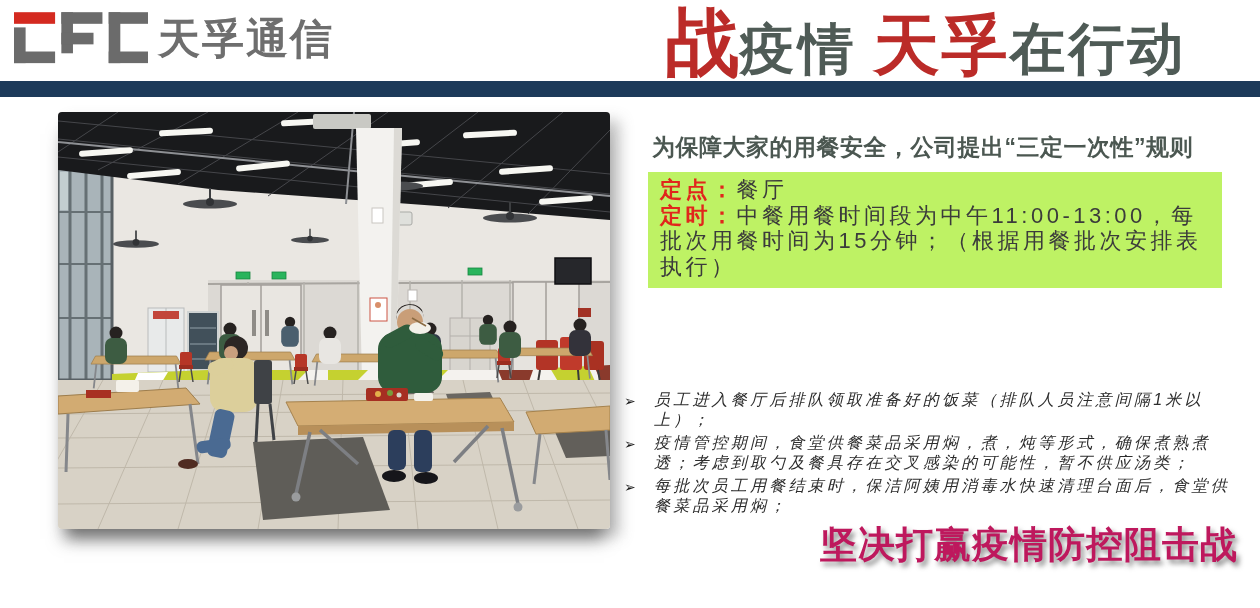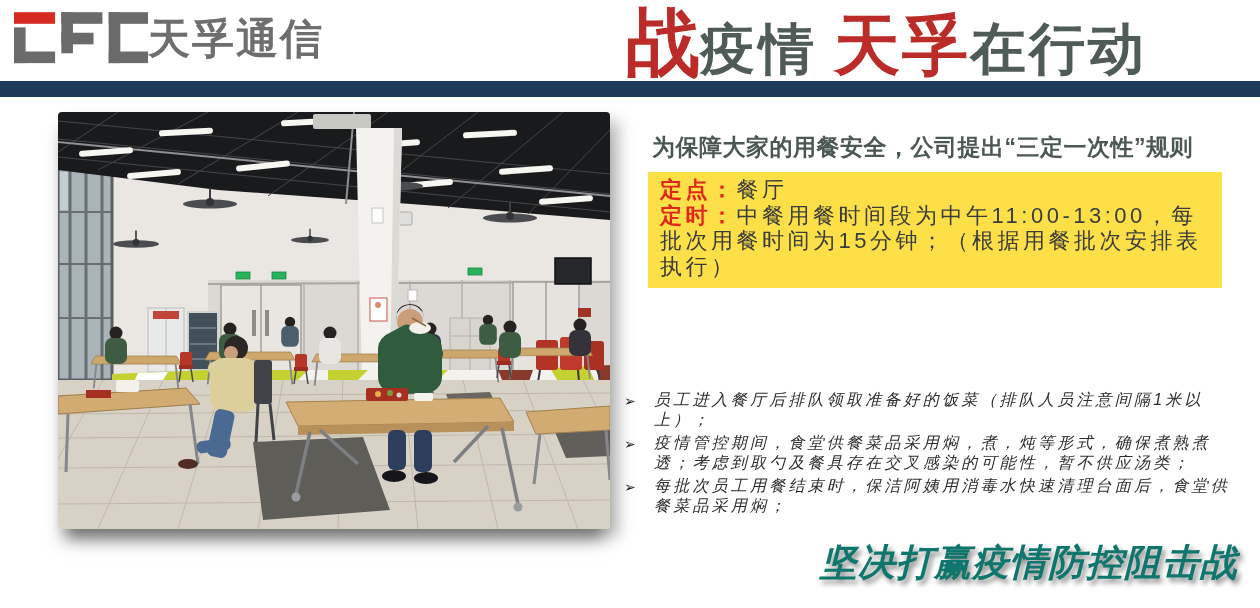--- a/index.html
+++ b/index.html
@@ -1,52 +1,52 @@
 <!DOCTYPE html>
 <html><head>
 <meta charset="utf-8">
 <style>
   html,body{margin:0;padding:0;background:#ffffff;}
   .slide{position:relative;width:1260px;height:608px;background:#ffffff;overflow:hidden;
          font-family:"Liberation Sans","DejaVu Sans",sans-serif;}
 
   
-  .logo{position:absolute;left:14px;top:10px;display:flex;align-items:center;}
+  .logo{position:absolute;left:14px;top:10px;display:flex;align-items:center;gap:10px;}
   .logo .brand-name{font-size:42px;font-weight:700;color:#6e6e6e;letter-spacing:2px;line-height:1;}
   .title{position:absolute;left:626px;top:0px;width:600px;height:86px;white-space:nowrap;
-         font-family:"Liberation Serif","DejaVu Serif",serif;font-weight:700;line-height:86px;}
+         font-family:"Liberation Serif","DejaVu Serif",serif;font-weight:700;line-height:86px;text-align:center;}
   .title .t1{font-size:74px;color:#bb2b28;}
   .title .t2{font-size:55px;color:#4f5b56;letter-spacing:4px;}
   .title .t3{font-size:66px;color:#bb2b28;letter-spacing:2px;margin-left:16px;}
   .title .t4{font-size:56px;color:#4f5b56;letter-spacing:3px;}
   .divider{position:absolute;left:0;top:81px;width:1260px;height:16px;background:#1d3a5a;}
 
   
   .photo{position:absolute;left:58px;top:112px;width:552px;height:417px;border-radius:4px;overflow:hidden;
          box-shadow:0 16px 16px -6px rgba(40,40,40,.55),10px 8px 14px rgba(100,100,100,.35);}
   .photo svg{display:block;}
 
   
   .heading{position:absolute;left:652px;top:132px;width:600px;font-size:23px;font-weight:700;
            color:#4b5751;letter-spacing:0.5px;}
-  .rules-box{position:absolute;left:648px;top:172px;width:550px;background:#fde047;
+  .rules-box{position:absolute;left:648px;top:172px;width:550px;background:#bef264;
              padding:5px 12px 9px 12px;font-size:22px;line-height:25.5px;color:#3b3b3b;
              letter-spacing:3.5px;}
   .rule{margin:0;}
   .rule-label{color:#e1261c;font-weight:700;}
   .bullets{position:absolute;left:624px;top:390px;width:622px;font-size:16px;line-height:20px;
            color:#2d2d2d;letter-spacing:3.2px;}
   .bullet{display:flex;margin-bottom:3px;}
   .bullet .marker{flex:0 0 30px;font-size:14px;letter-spacing:0;color:#1a1a1a;padding-top:1px;}
   .bullet .btext{flex:1;font-style:italic;}
 
   
-  .slogan{position:absolute;left:820px;top:538px;width:430px;font-size:37px;font-weight:900;
-          color:#0f766e;letter-spacing:1px;white-space:nowrap;
-          text-shadow:3px 4px 5px rgba(80,80,80,.65);font-style:italic;}
+  .slogan{position:absolute;left:820px;top:520px;width:430px;font-size:37px;font-weight:900;
+          color:#be185d;letter-spacing:1px;white-space:nowrap;
+          text-shadow:3px 4px 5px rgba(80,80,80,.65);}
 </style>
 </head>
 <body>
 
 <div class="slide">
 
   <div class="logo">
     <svg width="134" height="58" viewBox="0 0 150 60">
       <rect x="0" y="0" width="46" height="13" fill="#d42a20"></rect>
       <rect x="0" y="17" width="13" height="40" fill="#6b6b6b"></rect>

